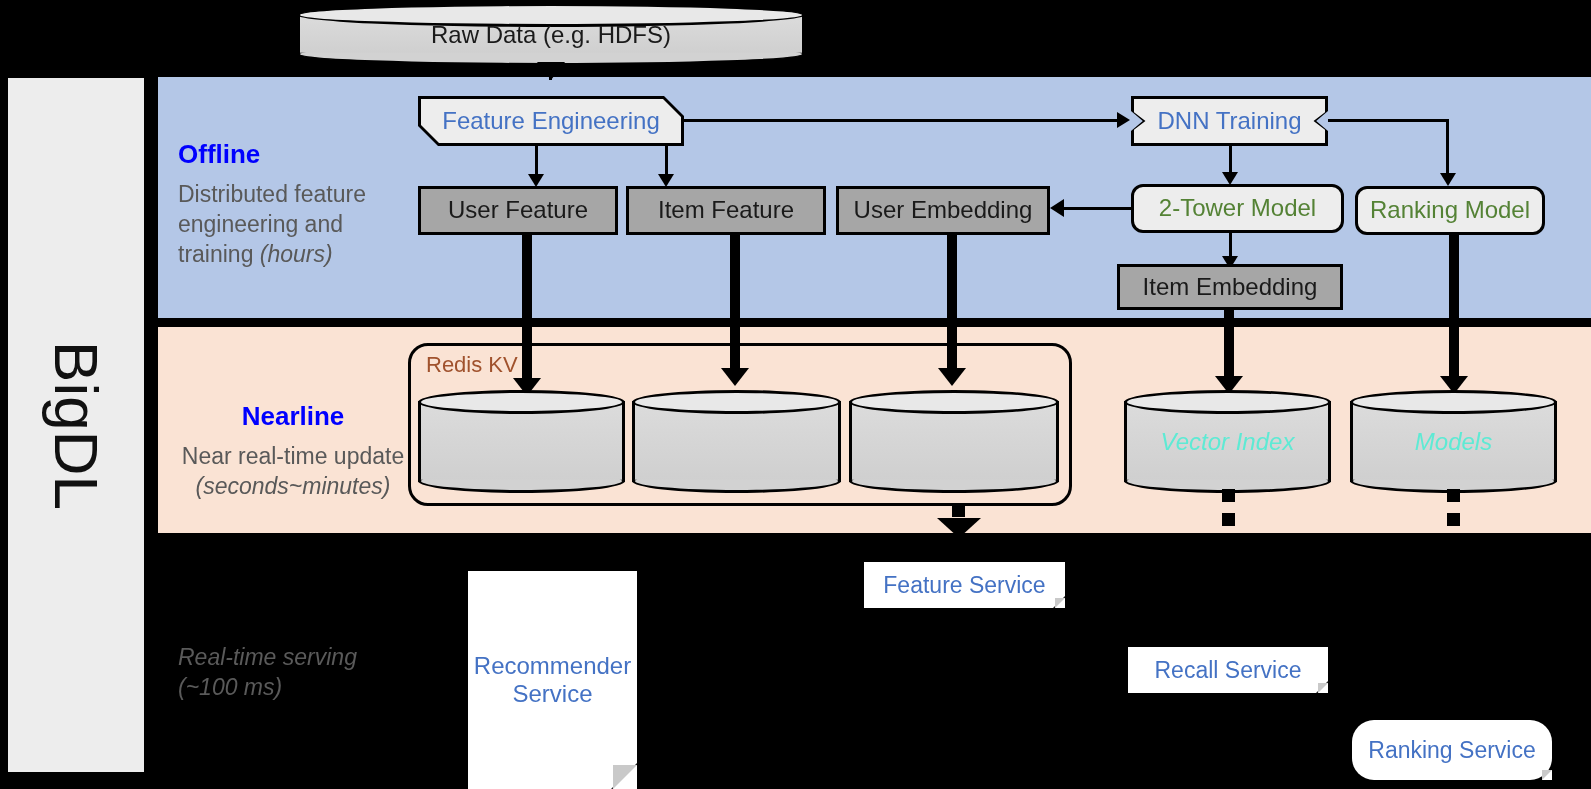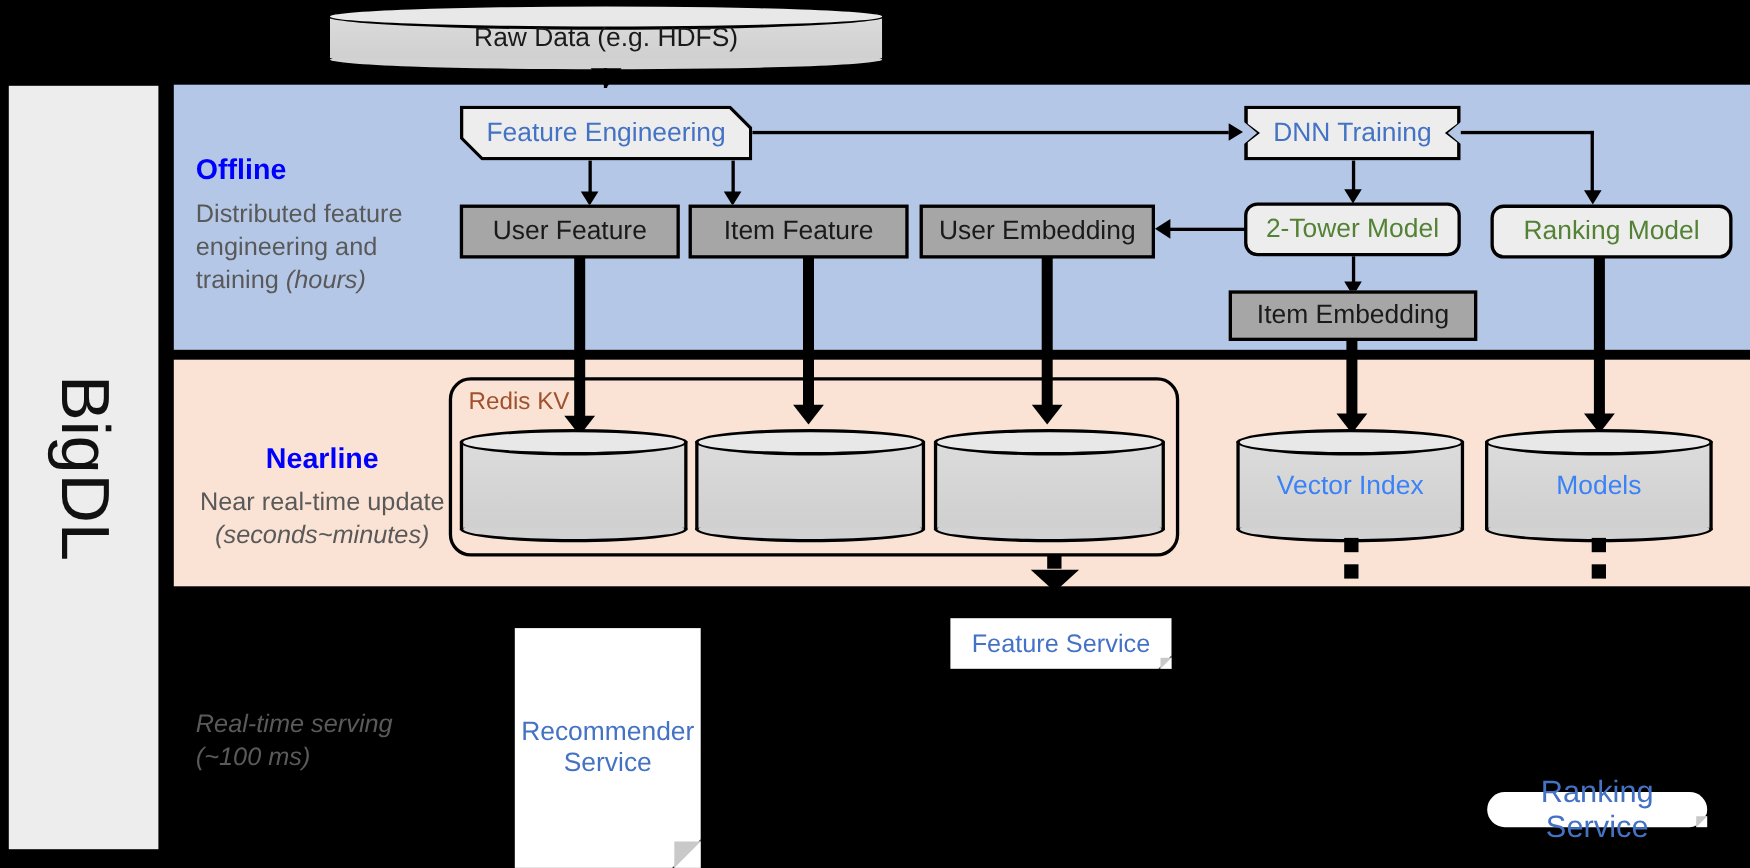--- a/index.html
+++ b/index.html
@@ -45,21 +45,21 @@
           text-align:center; line-height:1.18; }
 
   
   .box-gray {
     background:#a6a6a6; border:3px solid #000; color:#1a1a1a; font-size:24px;
   }
   
   .box-light { background:#ededed; border:3px solid #000; }
   .txt-blue  { color:#4472c4; }
   .txt-green { color:#548235; }
-  .txt-brown { color:#3b82f6; }
+  .txt-brown { color:#5eead4;font-style:italic; }
 
   .round { border-radius:12px; }
 
   
   .cyl { position:absolute; }
   .cyl .body {
     position:absolute; left:0; right:0; top:11px; bottom:11px;
     background:linear-gradient(180deg,#dcdcdc 0%,#d4d4d4 60%,#cfcfcf 100%);
     border-left:3px solid #000; border-right:3px solid #000;
   }
@@ -210,25 +210,25 @@
   <div class="node box-gray" style="left:418px; top:186px; width:200px; height:49px;">
     <span>User Feature</span>
   </div>
   <div class="node box-gray" style="left:626px; top:186px; width:200px; height:49px;">
     <span>Item Feature</span>
   </div>
   <div class="node box-gray" style="left:836px; top:186px; width:214px; height:49px;">
     <span>User Embedding</span>
   </div>
 
-  <div class="node box-light round" style="left:1131px; top:184px; width:197px; height:49px;">
+  <div class="node box-light round" style="left:1131px; top:184px; width:213px; height:49px;">
     <span class="txt-green" style="font-size:24px;">2-Tower Model</span>
   </div>
 
-  <div class="node box-light round" style="left:1355px; top:186px; width:220px; height:49px;">
+  <div class="node box-light round" style="left:1355px; top:186px; width:190px; height:49px;">
     <span class="txt-green" style="font-size:24px;">Ranking Model</span>
   </div>
 
   <div class="ln hline" style="left:1063px; top:207px; width:70px;"></div>
   <div class="ah-left" style="left:1050px; top:199px;"></div>
 
   <div class="ln vline" style="left:1229px; top:233px; height:27px;"></div>
   <div class="ah-down" style="left:1222px; top:256px;"></div>
 
   <div class="node box-gray" style="left:1117px; top:264px; width:226px; height:46px;">
@@ -302,20 +302,25 @@
     <span class="fold2" style="border-left-width:26px; border-bottom-width:26px;"></span>
     <span class="fold" style="border-left-width:24px; border-bottom-width:24px;"></span>
   </div>
 
   <div class="doc" style="left:864px; top:562px; width:201px; height:46px; font-size:23px;">
     <span>Feature Service</span>
     <span class="fold2" style="border-left-width:12px; border-bottom-width:12px;"></span>
     <span class="fold" style="border-left-width:10px; border-bottom-width:10px;"></span>
   </div>
 
-
-  <div class="doc" style="left:1352px; top:720px; width:200px; height:32px; font-size:28px;border-radius:22px;">
+  <div class="doc" style="left:1128px; top:647px; width:200px; height:46px; font-size:23px;">
+    <span>Recall Service</span>
+    <span class="fold2" style="border-left-width:12px; border-bottom-width:12px;"></span>
+    <span class="fold" style="border-left-width:10px; border-bottom-width:10px;"></span>
+  </div>
+
+  <div class="doc" style="left:1352px; top:720px; width:200px; height:60px; font-size:23px;border-radius:22px;">
     <span>Ranking Service</span>
     <span class="fold2" style="border-left-width:12px; border-bottom-width:12px;"></span>
     <span class="fold" style="border-left-width:10px; border-bottom-width:10px;"></span>
   </div>
 
 </div>
 
 </body></html>

